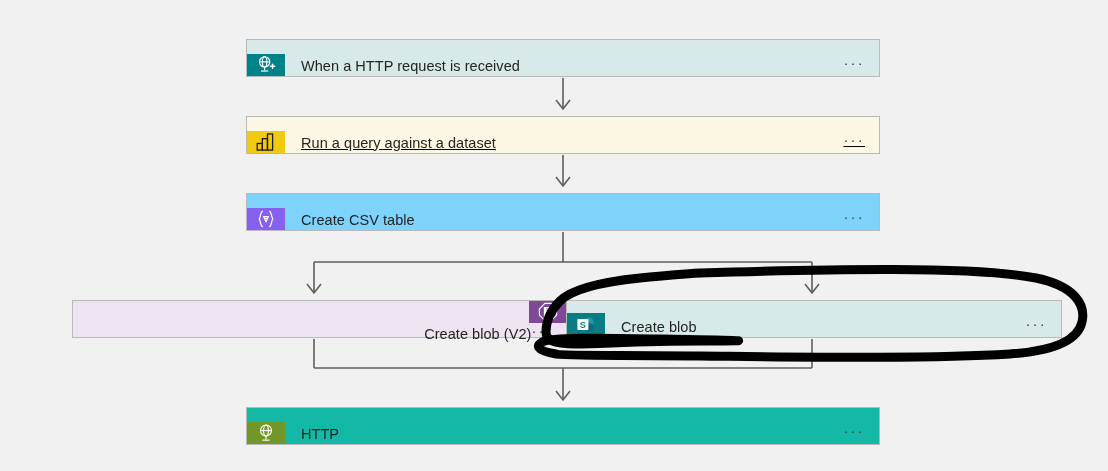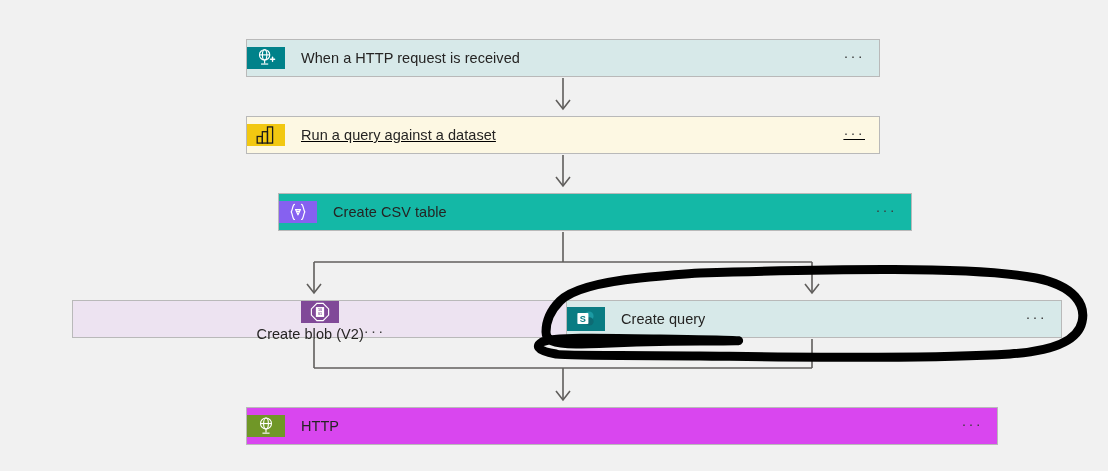--- a/index.html
+++ b/index.html
@@ -35,21 +35,21 @@
     left: 0; top: 0;
     width: 1108px;
     height: 471px;
     z-index: 30;
     pointer-events: none;
   }
   .card {
     position: absolute;
     z-index: 10;
     display: flex;
-    align-items: center;
+    align-items: flex-end;
     height: 38px;
     box-sizing: border-box;
     border: 1px solid #b9b9b9;
     background: #ffffff;
   }
   .card-icon {
     width: 38px;
     min-width: 38px;
     display: flex;
     align-items: center;
@@ -144,21 +144,21 @@
           <rect x="2.4" y="13.6" width="5.6" height="7.2"></rect>
         </g>
       </svg>
     </div>
     <div class="card-body">
       <span class="card-title">Run a query against a dataset</span>
       <span class="card-menu">···</span>
     </div>
   </div>
 
-  <div class="card" style="left:246px; top:193px; width:634px; background:#14b8a6;margin-left:32px;">
+  <div class="card" style="left:246px; top:193px; width:634px; background:#7dd3fc;">
     <div class="card-icon" style="background:#8661f0;">
       <svg class="glyph" width="22" height="22" viewBox="0 0 24 24" aria-hidden="true">
         <g fill="none" stroke="#ffffff" stroke-width="1.3" stroke-linecap="round" stroke-linejoin="round">
           <path d="M8.2,3.6 C6.2,3.6 6.4,8.6 4.6,11.9 C6.4,15.2 6.2,20.2 8.2,20.2"></path>
           <path d="M15.8,3.6 C17.8,3.6 17.6,8.6 19.4,11.9 C17.6,15.2 17.8,20.2 15.8,20.2"></path>
           <path d="M9.3,9.4 H14.7 L12,15.1 Z"></path>
           <path d="M10.6,11.4 H13.4"></path>
         </g>
       </svg>
     </div>
@@ -188,26 +188,26 @@
   <div class="card" style="left:566px; top:300px; width:496px; background:#d7e9e9;">
     <div class="card-icon" style="background:#0a7c83;">
       <svg class="glyph" width="24" height="24" viewBox="0 0 24 24" aria-hidden="true">
         <circle cx="15.0" cy="9.0" r="4.6" fill="#1b9aa3"></circle>
         <circle cx="15.4" cy="14.4" r="4.2" fill="#0e6b74"></circle>
         <rect x="3.4" y="6.0" width="11.0" height="11.0" rx="0.8" fill="#ffffff"></rect>
         <text x="8.9" y="14.6" fill="#0a7c83" font-family="'Liberation Sans', sans-serif" font-size="9.2" font-weight="bold" text-anchor="middle">S</text>
       </svg>
     </div>
     <div class="card-body">
-      <span class="card-title">Create query</span>
-      <span class="card-menu">···</span>
-    </div>
-  </div>
-
-  <div class="card" style="left:246px; top:407px; width:752px; background:#d946ef;">
+      <span class="card-title">Create blob</span>
+      <span class="card-menu">···</span>
+    </div>
+  </div>
+
+  <div class="card" style="left:246px; top:407px; width:634px; background:#14b8a6;">
     <div class="card-icon" style="background:#709727;">
       <svg class="glyph" width="22" height="22" viewBox="0 0 24 24" aria-hidden="true">
         <g fill="none" stroke="#ffffff" stroke-width="1.25">
           <circle cx="12" cy="9.3" r="6.0"></circle>
           <ellipse cx="12" cy="9.3" rx="2.6" ry="6.0"></ellipse>
           <path d="M6,9.3 H18"></path>
           <path d="M12,15.3 V19.2"></path>
           <path d="M8.1,19.8 H15.9"></path>
         </g>
       </svg>

